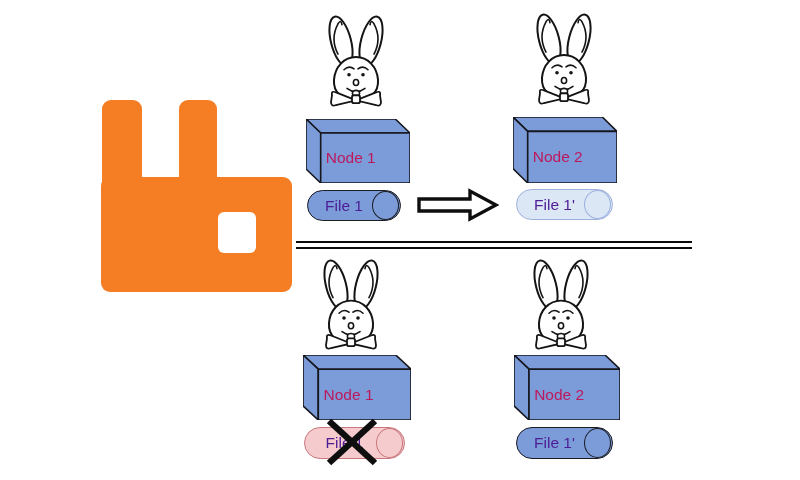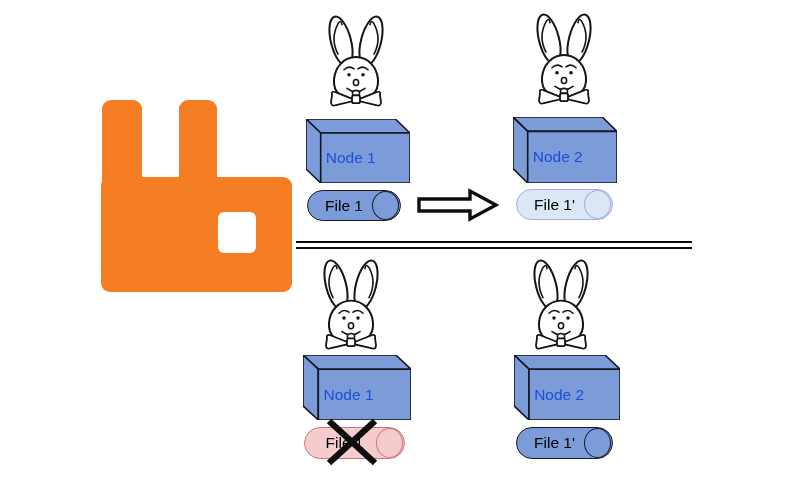--- a/index.html
+++ b/index.html
@@ -18,35 +18,35 @@
   .f-line  { fill:none; stroke:#141414; stroke-width:1.6; stroke-linecap:round; }
   .f-boxface { fill:#7b9cd9; stroke:#16161d; stroke-width:1.6; stroke-linejoin:round; }
   .f-arrow { fill:#ffffff; stroke:#0e0e0e; stroke-width:3.4; stroke-linejoin:miter; }
   .f-cross { stroke:#0e0e0e; stroke-width:6.4; }
 
   
   .node-box { position:absolute; }
   .node-box svg { display:block; width:100%; height:100%; }
   .node-label {
     position:absolute; left:19%; top:61%; transform:translateY(-50%);
-    font-size:15.5px; white-space:nowrap; color:#1d4ed8;
+    font-size:15.5px; white-space:nowrap; color:#be185d;
   }
 
   
   .pill { position:absolute; border-radius:999px; border:1.6px solid #1b1b22; box-sizing:border-box; }
   .pill-blue  { background:#7b9cd9; border-color:#1b1b22; }
   .pill-light { background:#dce7f6; border-color:#9db1dc; }
   .pill-pink  { background:#f5cbce; border-color:#c9797d; }
   .end-circle {
     position:absolute; top:0; bottom:0; right:1px; width:27px;
     border-radius:50%; background:inherit; border:inherit; box-sizing:border-box;
   }
   .pill-label {
     position:absolute; left:8px; right:28px; top:50%; transform:translateY(-50%);
-    text-align:center; font-size:15.5px; white-space:nowrap; color:#000000;
+    text-align:center; font-size:15.5px; white-space:nowrap; color:#4c1d95;
   }
 
   
   .divider {
     position:absolute; height:8px; box-sizing:border-box;
     border-top:2.6px solid #0b0b0b; border-bottom:2.6px solid #0b0b0b;
   }
 </style>
 </head>
 <body>

